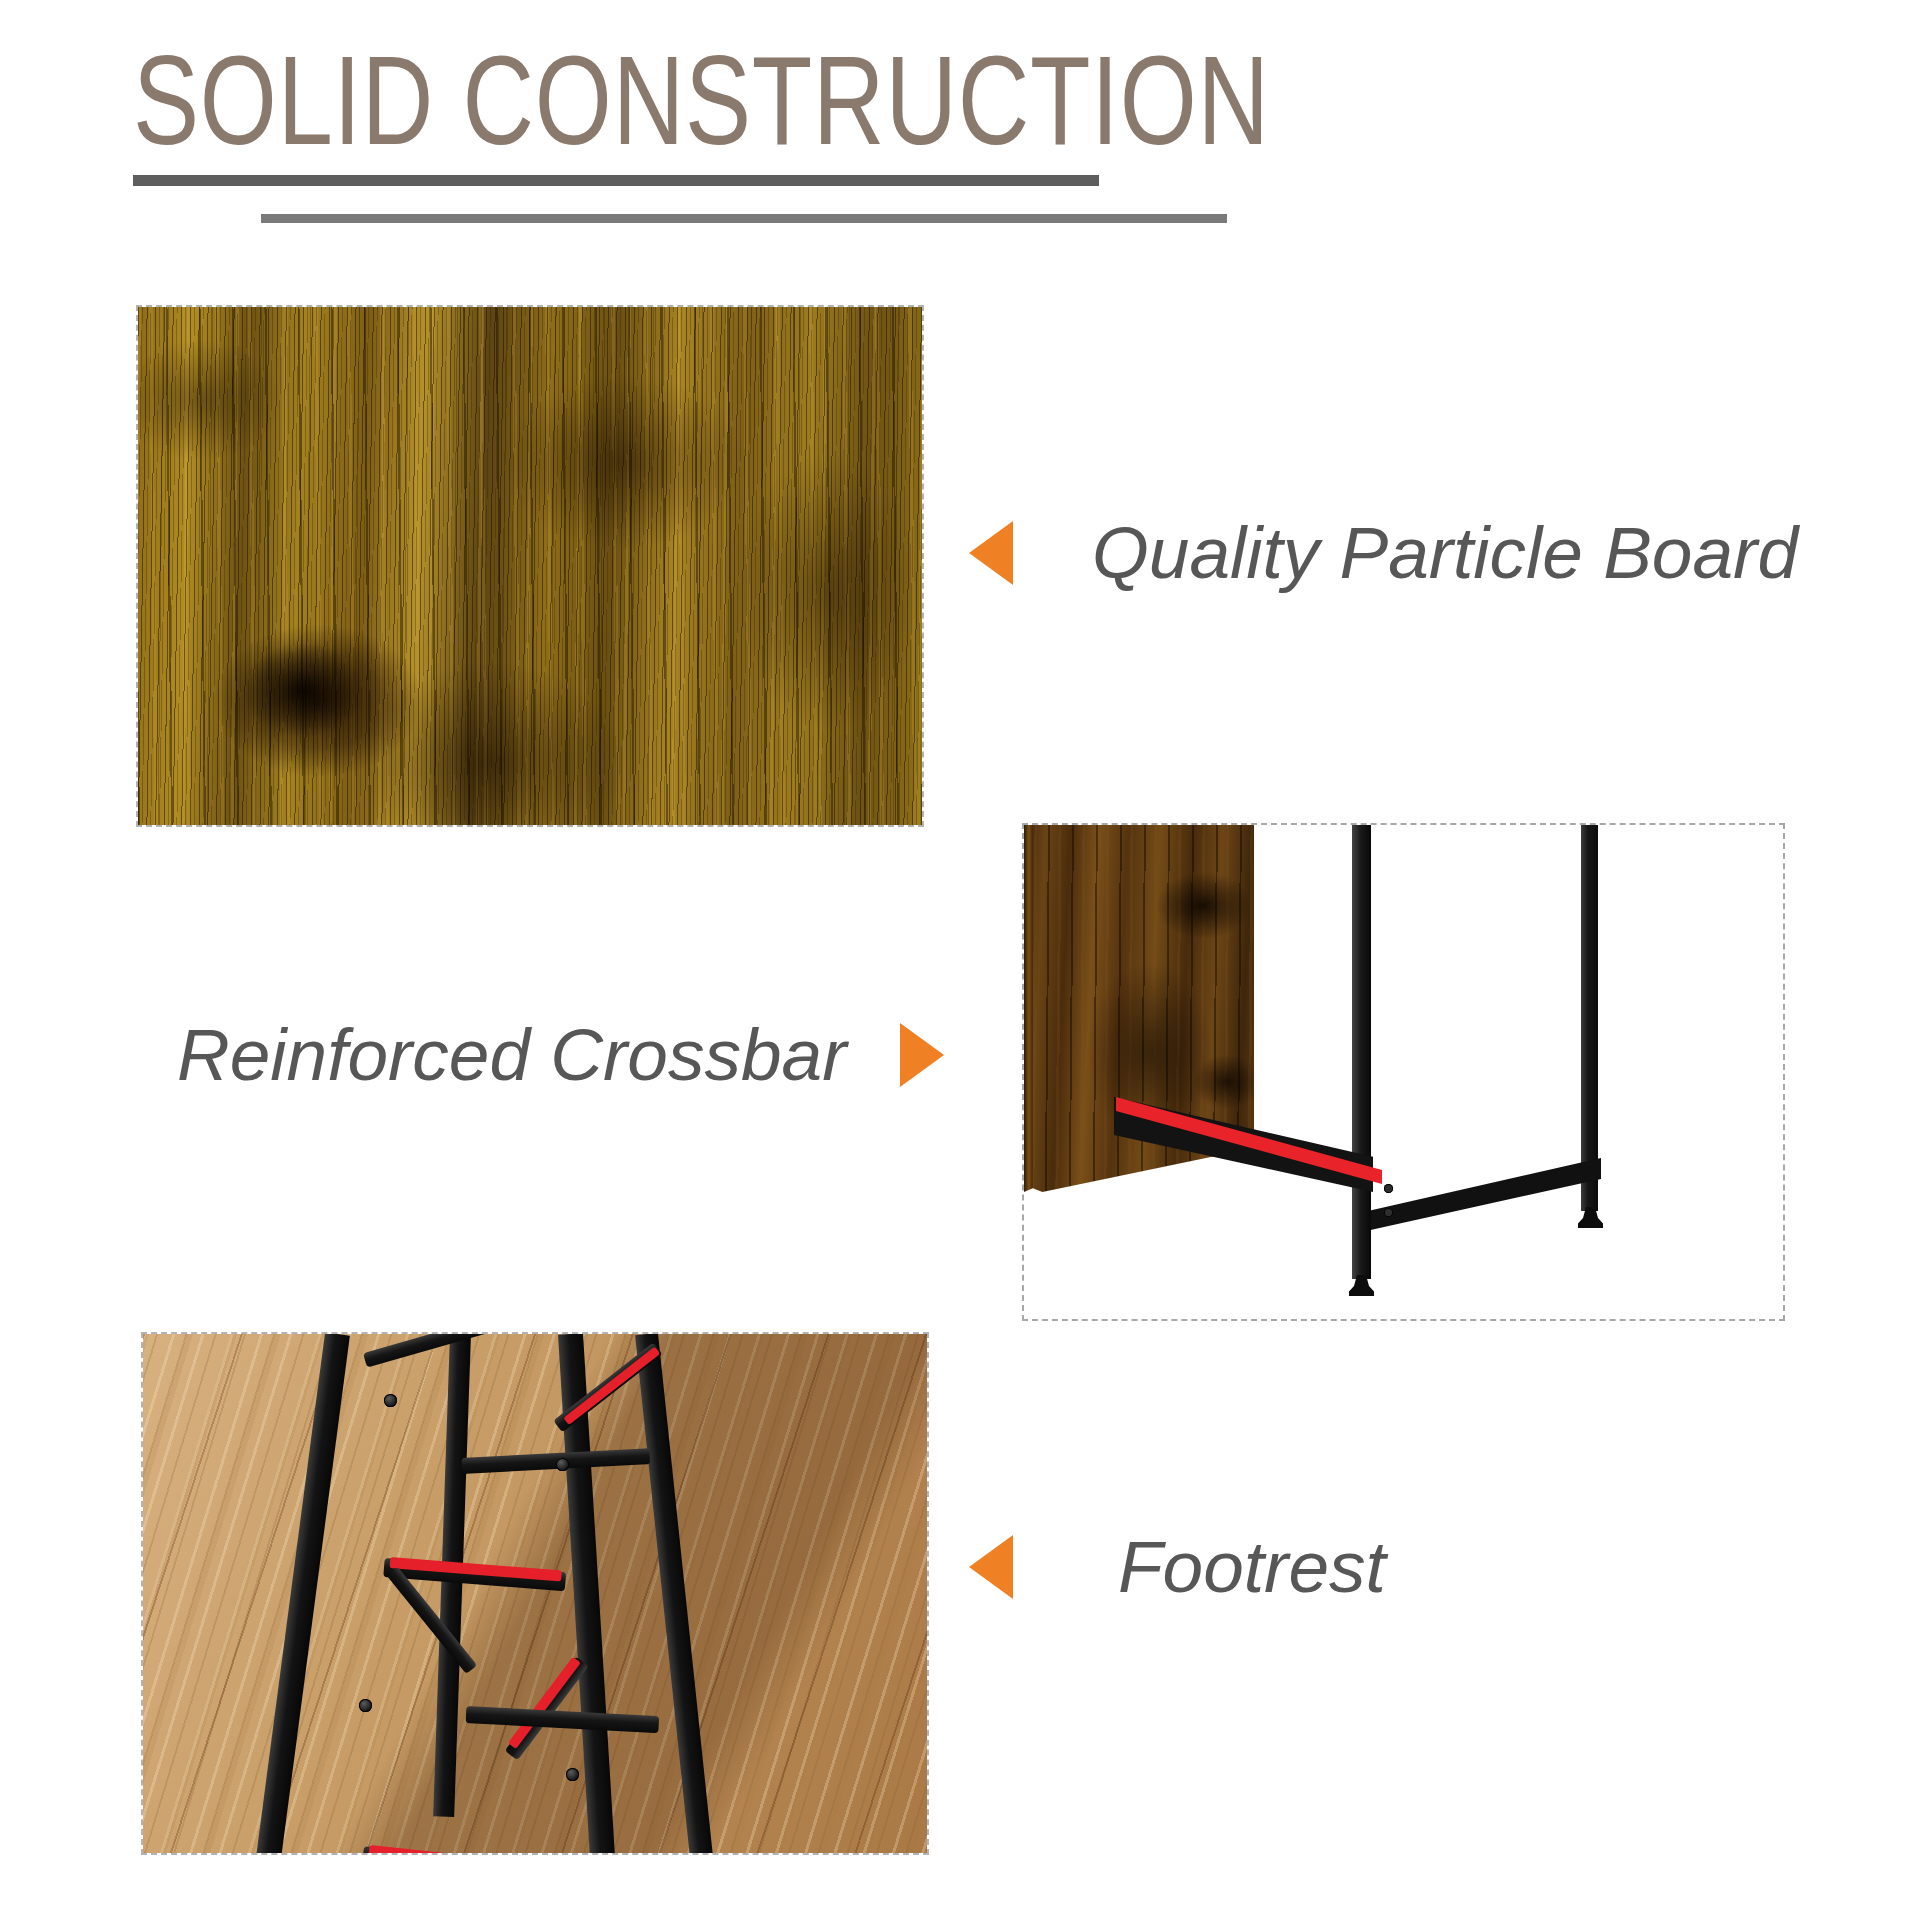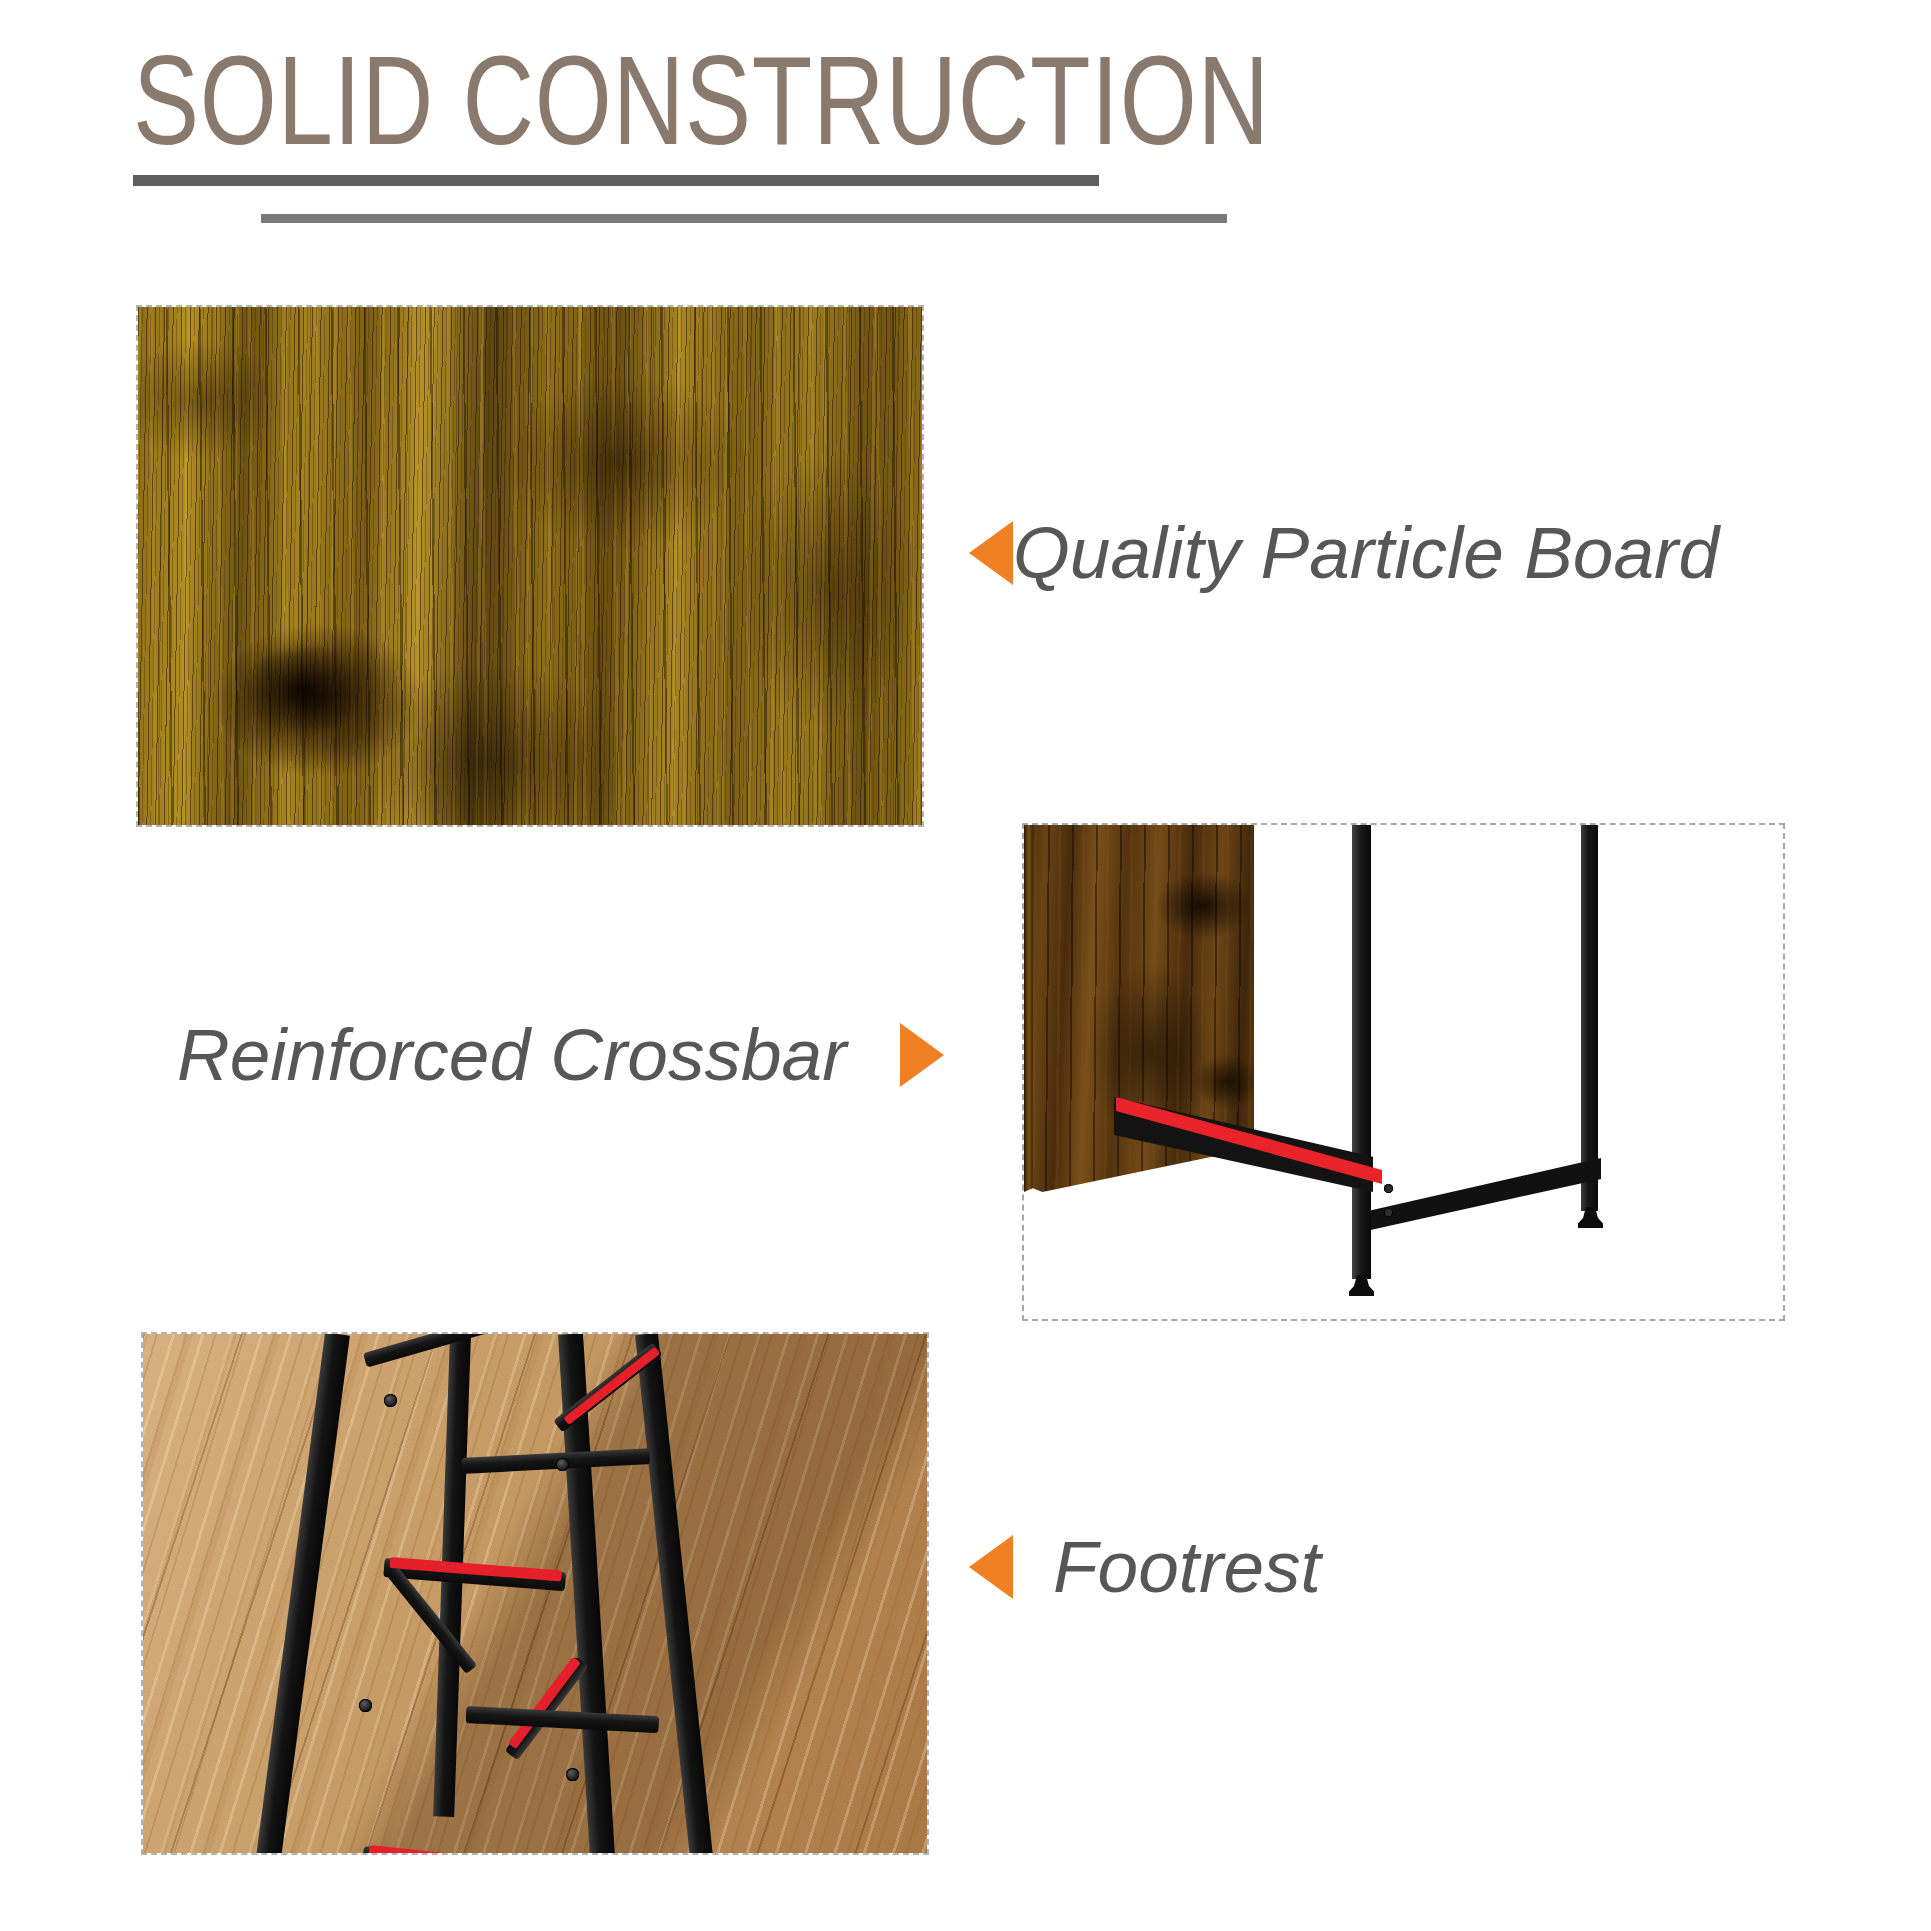--- a/index.html
+++ b/index.html
@@ -286,27 +286,27 @@
     border-bottom: 32px solid transparent;
     border-right: 44px solid #ef8023;
   }
   .tri-right {
     border-top: 32px solid transparent;
     border-bottom: 32px solid transparent;
     border-left: 44px solid #ef8023;
   }
 
   #callout-particle-board { left: 969px; top: 512px; }
-  #callout-particle-board .callout-text { }
+  #callout-particle-board .callout-text { margin-left: 79px; }
 
   #callout-crossbar { left: 177px; top: 1014px; text-align: right; }
   #callout-crossbar .callout-text { margin-right: 54px; }
 
   #callout-footrest { left: 969px; top: 1526px; }
-  #callout-footrest .callout-text { margin-left: 40px; }
+  #callout-footrest .callout-text { margin-left: 105px; }
 </style>
 </head>
 <body>
 
 <div id="title-block">
   <div id="page-title">SOLID CONSTRUCTION</div>
   <div id="title-rule-top"></div>
   <div id="title-rule-bottom"></div>
 </div>
 

